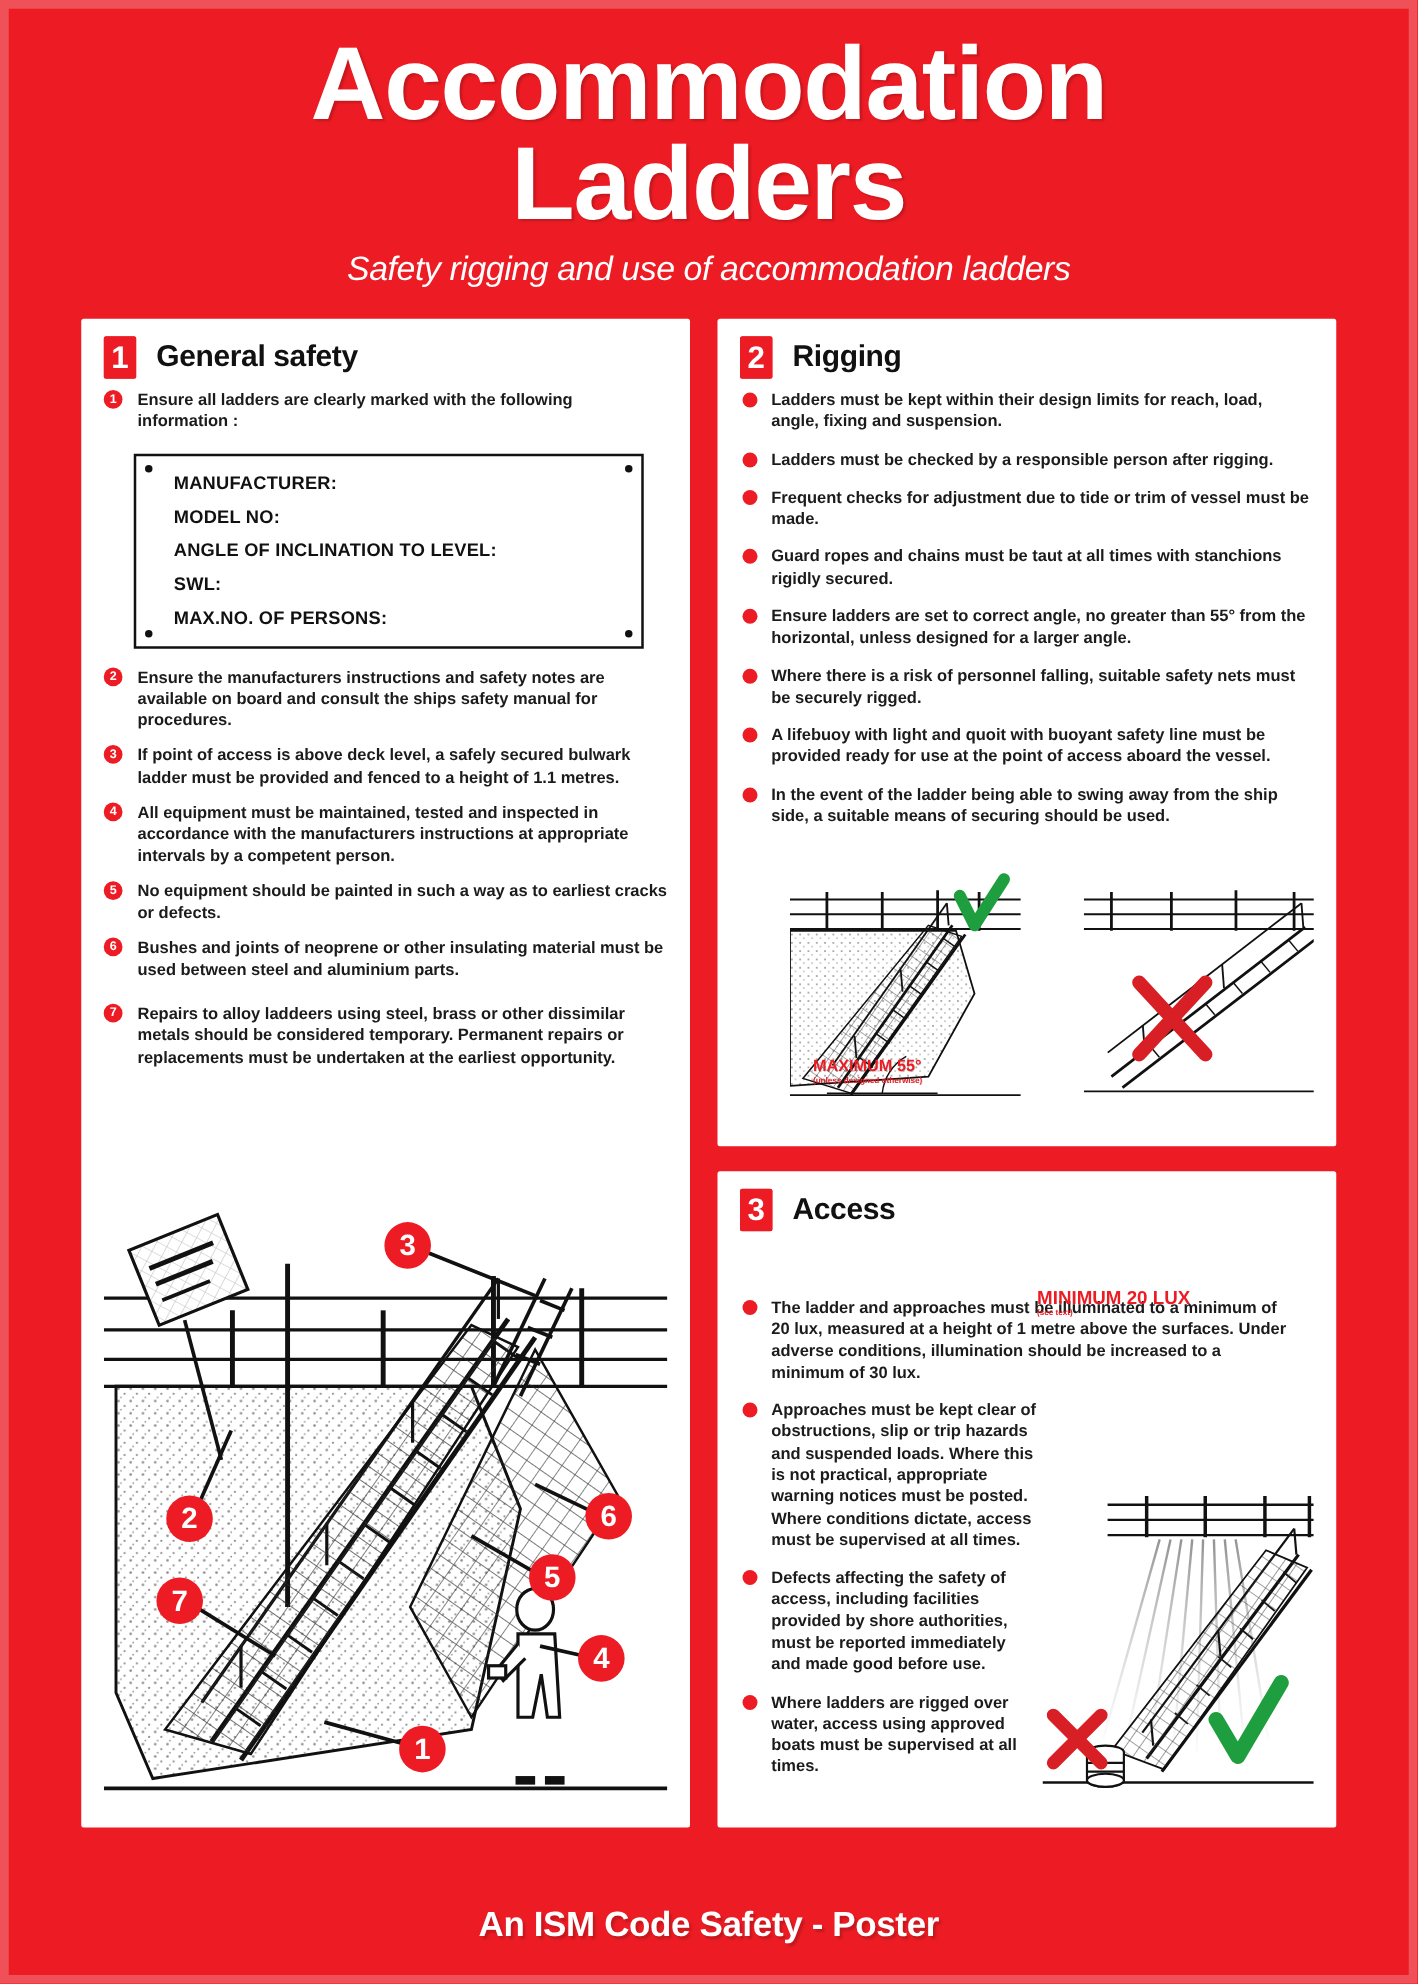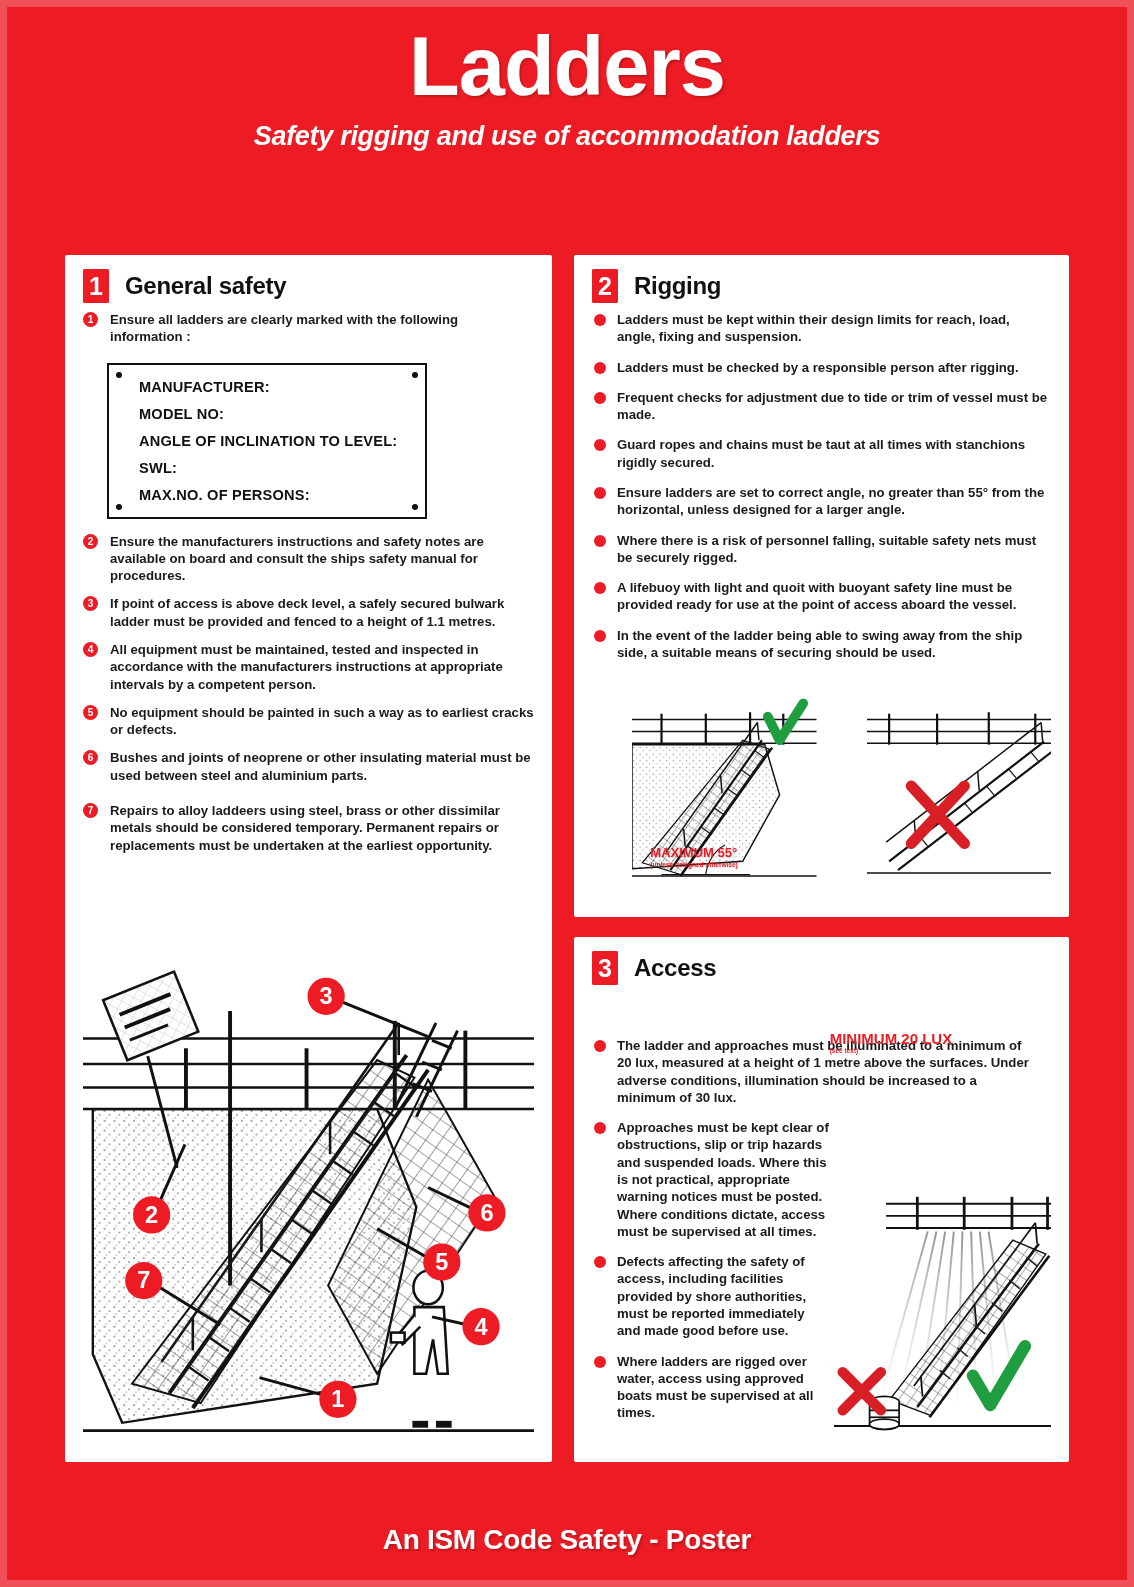--- a/index.html
+++ b/index.html
@@ -18,21 +18,21 @@
   }
 
   
   .header{padding:20px 40px 6px;text-align:center;}
   .title{
     color:#fff;font-weight:bold;font-size:83px;line-height:0.96;
     letter-spacing:-1px;
     text-shadow:2px 2px 2px rgba(0,0,0,.18);
   }
   .subtitle{
-    color:#fff;font-weight:bold;font-style:italic;font-size:27px;
+    color:#fff;font-weight:normal;font-style:italic;font-size:27px;
     margin-top:14px;letter-spacing:-0.3px;
   }
 
   
   .cols{
     position:absolute;left:58px;right:58px;top:248px;bottom:118px;
     display:flex;gap:22px;
   }
   .colL{width:487px;display:flex;flex-direction:column;}
   .colR{flex:1;display:flex;flex-direction:column;gap:20px;}
@@ -77,21 +77,21 @@
     position:absolute;left:2px;top:3px;
     width:12px;height:12px;border-radius:50%;background:#ED1C24;
   }
 
   
   .plate-wrap{margin:6px 0 14px 24px;position:relative;}
   .plate{
     border:2px solid #111;background:#fff;
     padding:14px 17px 14px 30px;
     position:relative;box-sizing:border-box;
-    width:320px;
+    width:408px;
   }
   .plate::before,.plate::after,
   .plate .scr1,.plate .scr2{
     content:"";position:absolute;width:6px;height:6px;border-radius:50%;
     background:#111;
   }
   .plate::before{left:7px;top:7px;}
   .plate::after{right:7px;top:7px;}
   .plate .scr1{left:7px;bottom:7px;}
   .plate .scr2{right:7px;bottom:7px;}
@@ -139,20 +139,21 @@
   .sec3text{width:238px;flex:none;margin-top:44px;}
   .sec3img{flex:1;position:relative;}
 </style>
 </head>
 <body>
 
 <div class="poster">
 
   <div class="header">
     <div class="title">
+      <div>Accommodation</div>
       <div>Ladders</div>
     </div>
     <div class="subtitle">Safety rigging and use of accommodation ladders</div>
   </div>
 
   <div class="cols">
 
     <div class="colL">
       <div class="card sec1">
 

